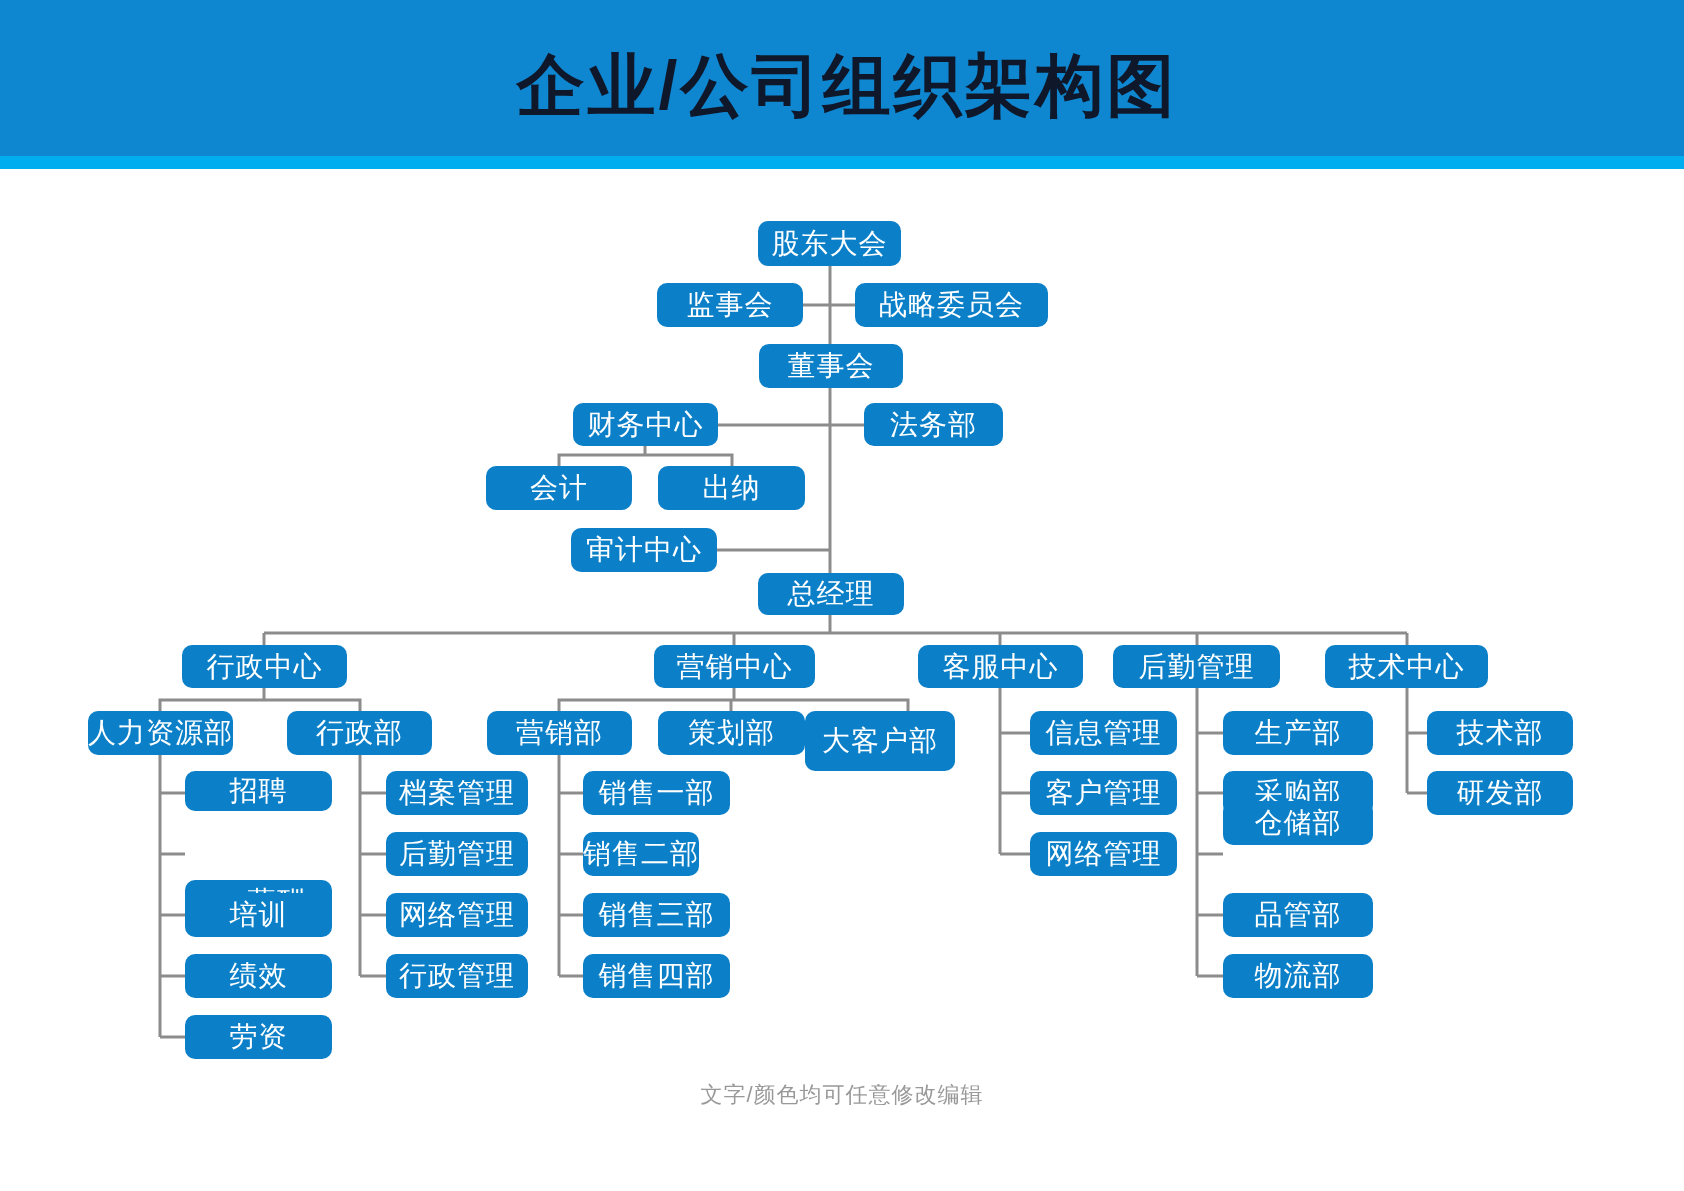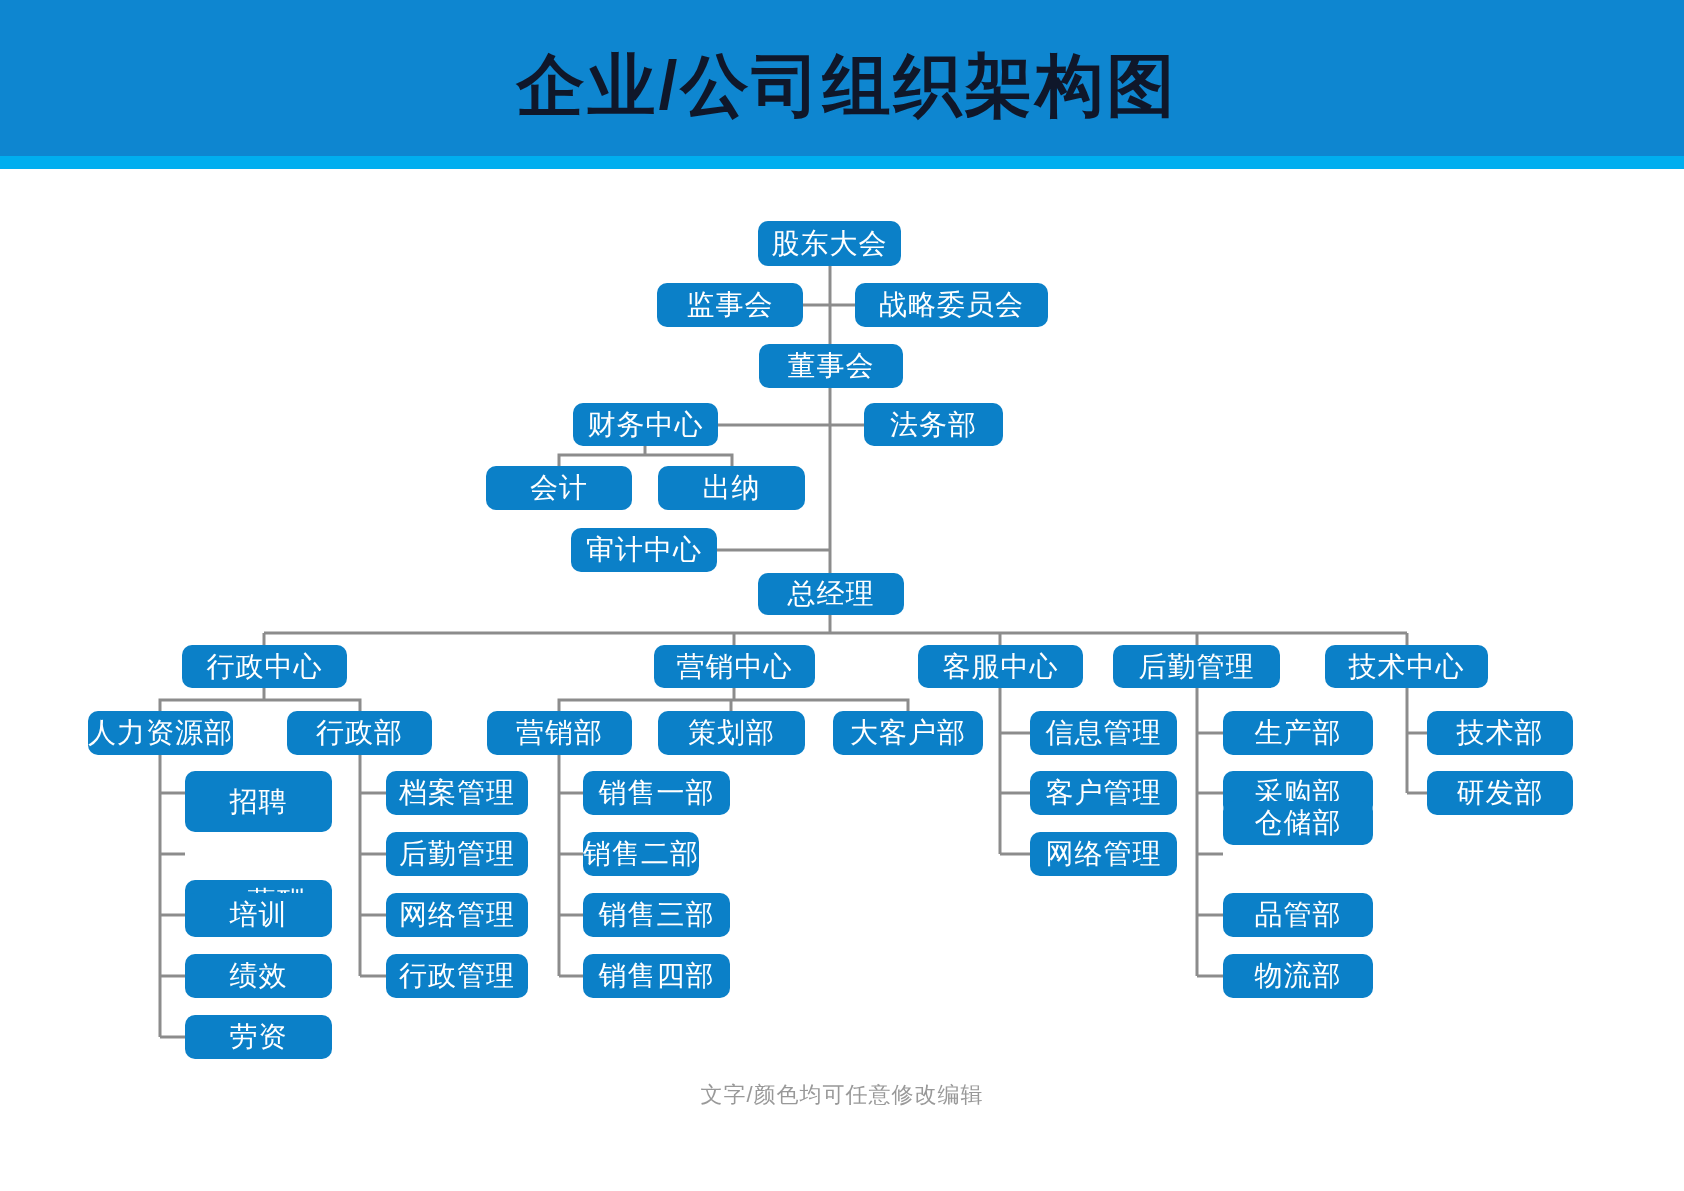--- a/index.html
+++ b/index.html
@@ -90,25 +90,25 @@
       <div class="node" style="left: 758px; top: 573px; width: 146px; height: 42px;">总经理</div>
       <div class="node" style="left: 182px; top: 645px; width: 165px; height: 43px;">行政中心</div>
       <div class="node" style="left: 654px; top: 645px; width: 161px; height: 43px;">营销中心</div>
       <div class="node" style="left: 918px; top: 645px; width: 165px; height: 43px;">客服中心</div>
       <div class="node" style="left: 1113px; top: 645px; width: 167px; height: 43px;">后勤管理</div>
       <div class="node" style="left: 1325px; top: 645px; width: 163px; height: 43px;">技术中心</div>
       <div class="node" style="left: 88px; top: 711px; width: 145px; height: 44px;">人力资源部</div>
       <div class="node" style="left: 287px; top: 711px; width: 145px; height: 44px;">行政部</div>
       <div class="node" style="left: 487px; top: 711px; width: 145px; height: 44px;">营销部</div>
       <div class="node" style="left: 658px; top: 711px; width: 147px; height: 44px;">策划部</div>
-      <div class="node" style="left: 833px; top: 711px; width: 150px; height: 44px;">大客户部</div>
+      <div class="node" style="left: 805px; top: 711px; width: 150px; height: 60px;">大客户部</div>
       <div class="node" style="left: 1030px; top: 711px; width: 147px; height: 44px;">信息管理</div>
       <div class="node" style="left: 1223px; top: 711px; width: 150px; height: 44px;">生产部</div>
       <div class="node" style="left: 1427px; top: 711px; width: 146px; height: 44px;">技术部</div>
-      <div class="node" style="left: 185px; top: 771px; width: 147px; height: 61px;">招聘</div>
+      <div class="node" style="left: 185px; top: 771px; width: 147px; height: 40px;">招聘</div>
       <div class="node" style="left: 185px; top: 880px; width: 147px; height: 44px; padding-left: 36px;">薪酬</div>
       <div class="node" style="left: 185px; top: 893px; width: 147px; height: 44px;">培训</div>
       <div class="node" style="left: 185px; top: 954px; width: 147px; height: 44px;">绩效</div>
       <div class="node" style="left: 185px; top: 1015px; width: 147px; height: 44px;">劳资</div>
       <div class="node" style="left: 386px; top: 771px; width: 142px; height: 44px;">档案管理</div>
       <div class="node" style="left: 386px; top: 832px; width: 142px; height: 44px;">后勤管理</div>
       <div class="node" style="left: 386px; top: 893px; width: 142px; height: 44px;">网络管理</div>
       <div class="node" style="left: 386px; top: 954px; width: 142px; height: 44px;">行政管理</div>
       <div class="node" style="left: 583px; top: 771px; width: 147px; height: 44px;">销售一部</div>
       <div class="node" style="left: 583px; top: 832px; width: 116px; height: 44px;">销售二部</div>

